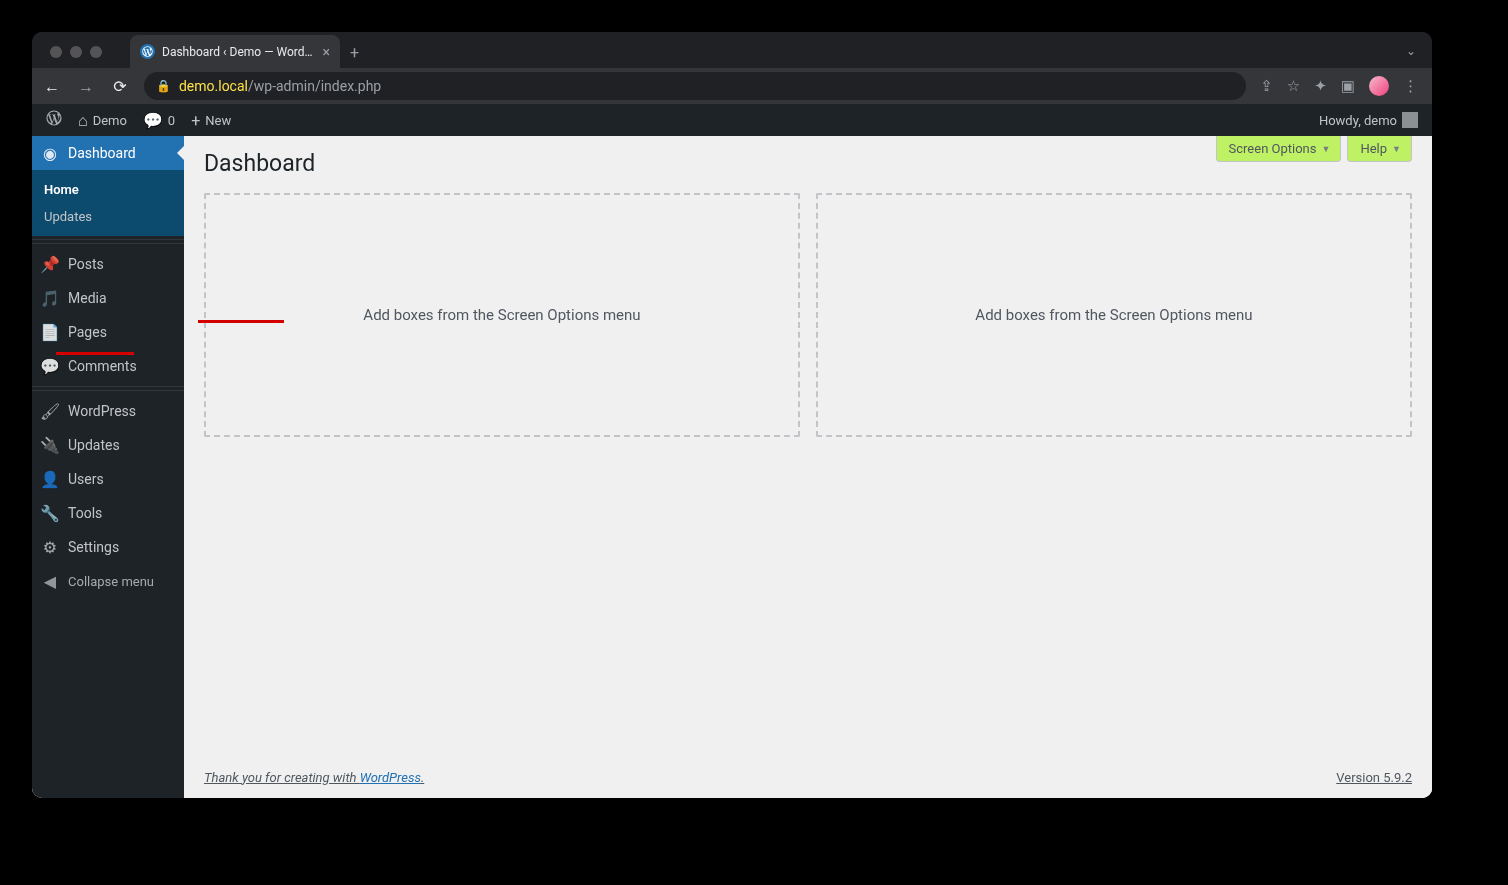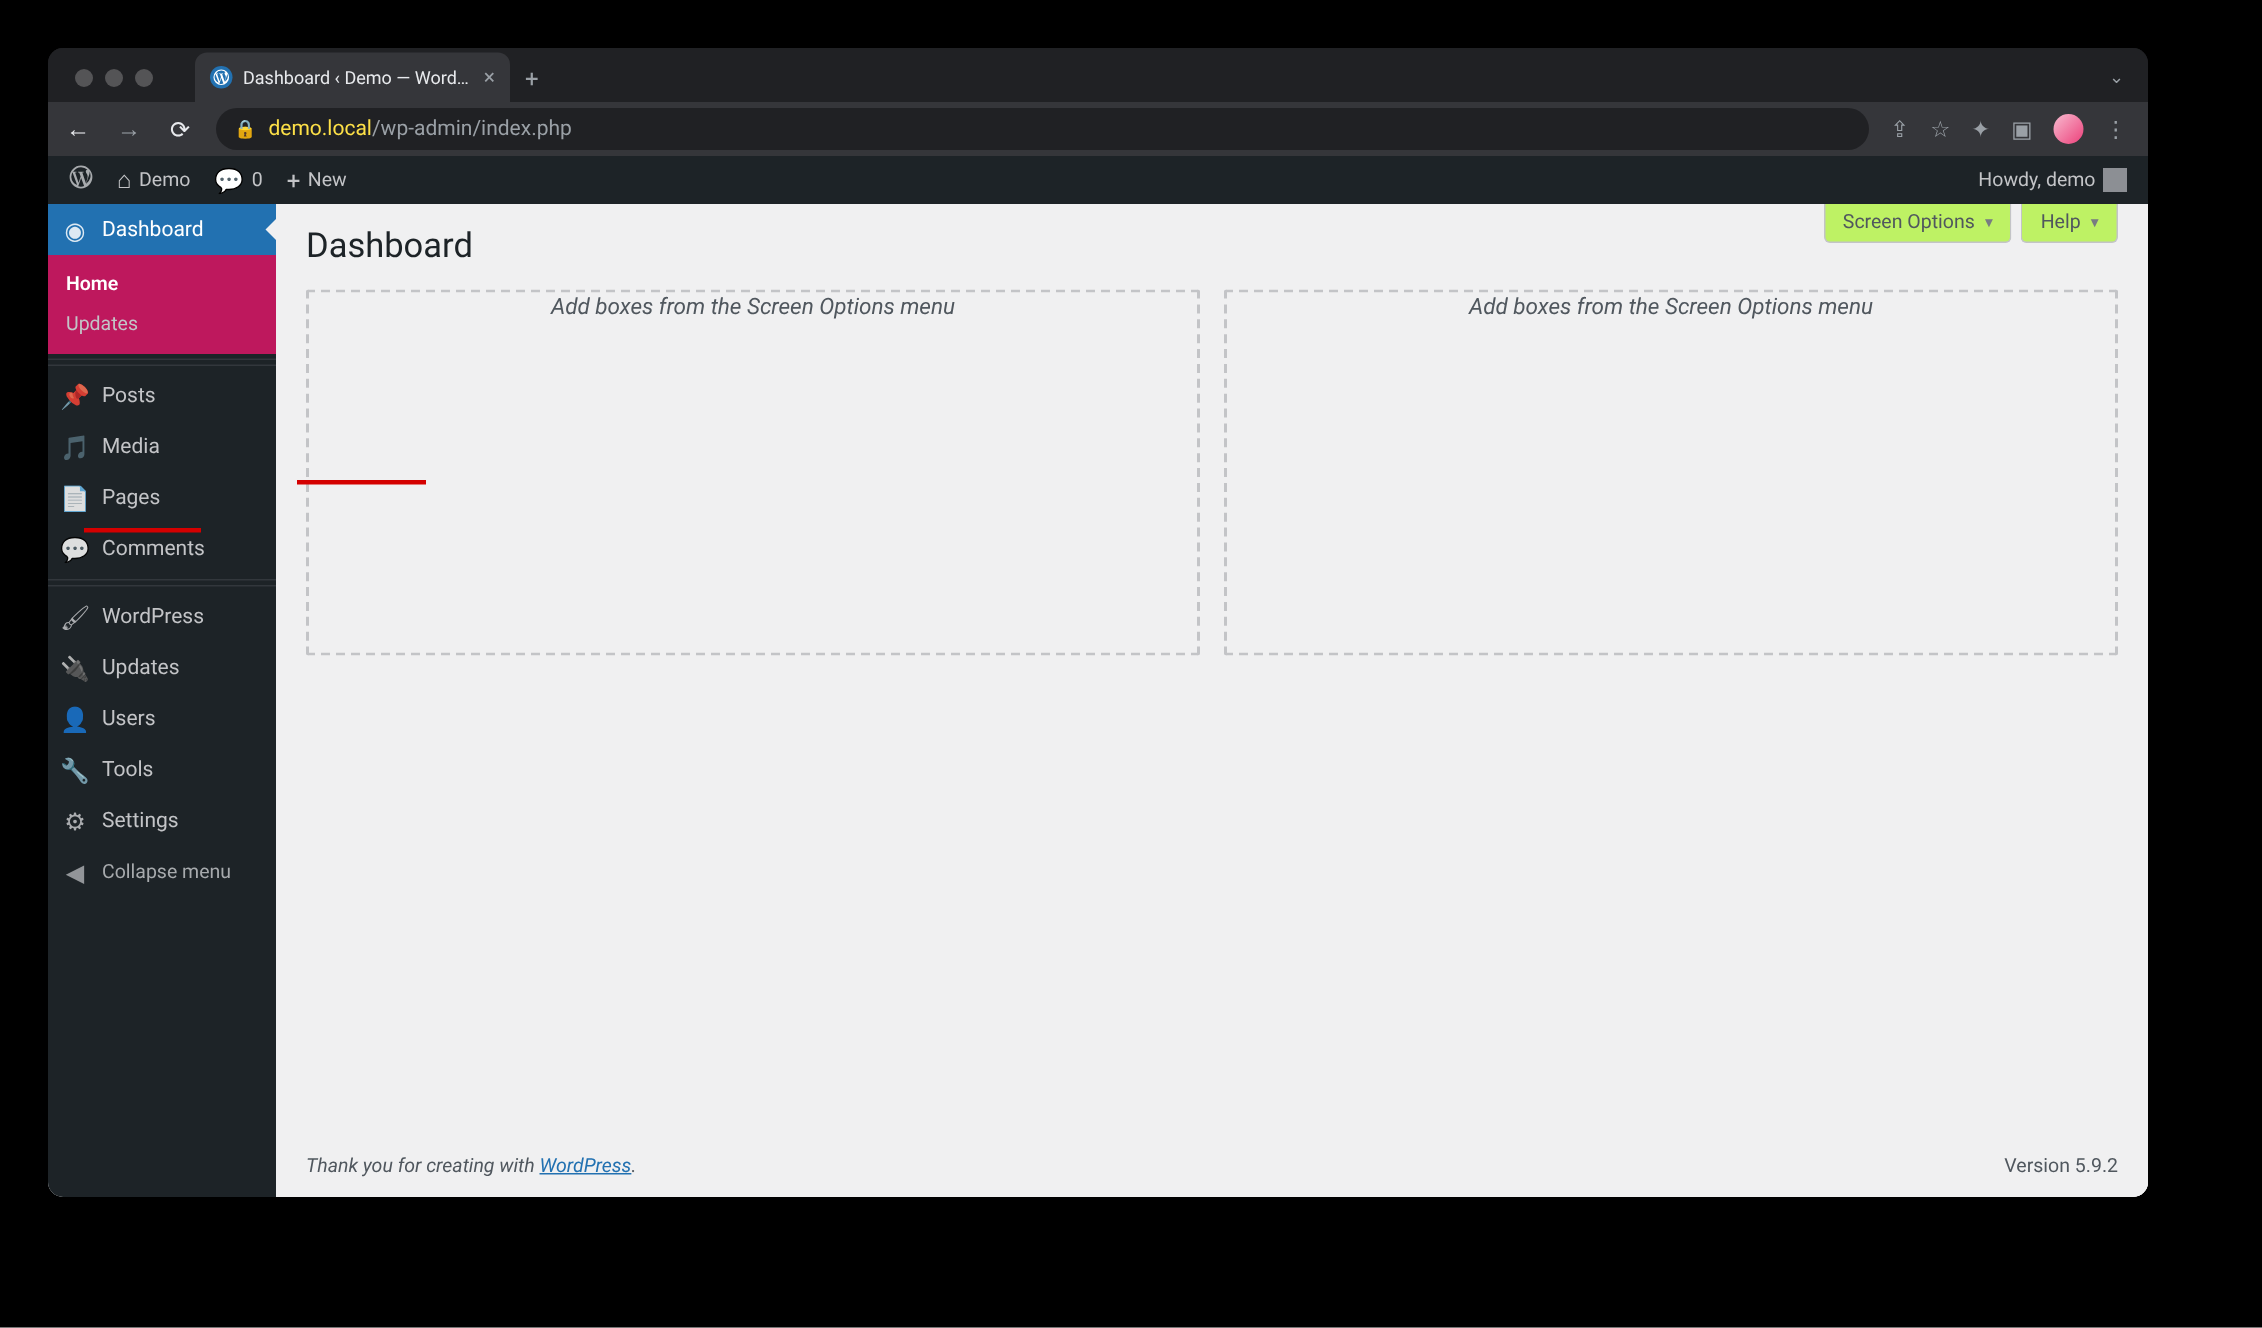--- a/index.html
+++ b/index.html
@@ -39,21 +39,21 @@
 
 
 .wp-sidebar { position: absolute; top: 32px; left: 0; bottom: 0; width: 152px; background: #1d2327; color: #c3c4c7; font-size: 14px; }
 .menu-item { display: flex; align-items: center; height: 34px; padding: 0 8px; gap: 8px; cursor: pointer; position: relative; }
 .menu-item.top { height: 34px; }
 .menu-item.current { background: #2271b1; color: #fff; font-weight: 400; }
 .menu-item.current::after { content:""; position:absolute; right:-1px; top:50%; transform:translateY(-50%); width:0; height:0; border-top:8px solid transparent; border-bottom:8px solid transparent; border-right:8px solid #f0f0f1; }
 .menu-icon { width: 20px; font-size: 16px; text-align: center; opacity:.85; }
 .menu-sep { height: 5px; border-top:1px solid #32373c; border-bottom:1px solid #32373c; background:#1d2327; margin: 3px 0; }
 
-.submenu-inline { background: #be185d; padding: 6px 0; }
+.submenu-inline { background: #0c4a6e; padding: 6px 0; }
 .submenu-inline .sub-item { padding: 6px 12px; font-size: 13px; color: #c3c4c7; cursor: pointer; }
 .submenu-inline .sub-item.current { color: #fff; font-weight: 600; }
 
 .menu-collapse { display: flex; align-items: center; height: 34px; padding: 0 8px; gap:8px; color:#a7aaad; cursor:pointer; font-size:13px; }
 
 
 .flyout { position: absolute; left: 152px; background: #2c3338; min-width: 156px; padding: 7px 0; z-index: 30; box-shadow: 0 3px 5px rgba(0,0,0,.2); }
 .flyout .fly-item { padding: 6px 14px; font-size: 13px; color: #a7aaad; cursor: pointer; }
 
 
@@ -61,23 +61,23 @@
 
 
 .wp-body { position: absolute; top: 32px; left: 152px; right: 0; bottom: 0; background: #f0f0f1; display:flex; flex-direction:column; }
 .body-inner { flex:1; padding: 0 20px 20px 20px; position:relative; }
 .top-buttons { position:absolute; right:20px; top:0; display:flex; gap:6px; }
 .screen-btn { background:#bef264; border:1px solid #c3c4c7; border-top:none; color:#50575e; font-size:13px; padding:5px 10px 5px 12px; border-radius:0 0 4px 4px; cursor:pointer; display:flex; align-items:center; gap:5px; }
 .screen-btn .tri { font-size:9px; color:#787c82; }
 .page-title { font-size: 23px; font-weight: 400; color: #1d2327; padding: 14px 0 16px 0; }
 
 .widget-row { display:flex; gap:16px; }
-.widget-box { flex:1; border: 2px dashed #c3c4c7; height: 244px; display:flex; align-items:flex-start; justify-content:center; color:#50575e; font-size:15px; border-radius:2px;font-style:italic; }
-
-.footer { height: 42px; background:#f0f0f1; display:flex; align-items:center; justify-content:space-between; padding:0 20px; font-size:13px; color:#50575e; }
+.widget-box { flex:1; border: 2px dashed #c3c4c7; height: 244px; display:flex; align-items:center; justify-content:center; color:#50575e; font-size:15px; border-radius:2px; }
+
+.footer { height: 42px; background:#f0f0f1; display:flex; align-items:center; justify-content:space-between; padding:0 20px; font-size:13px; color:#50575e;text-decoration:underline; }
 .footer .thanks { font-style: italic; }
 .footer a { color:#2271b1; text-decoration:underline; }
 </style>
 </head>
 <body>
 
 <div class="browser-window">
   <div class="window-controls">
     <div class="window-dot"></div>
     <div class="window-dot"></div>

